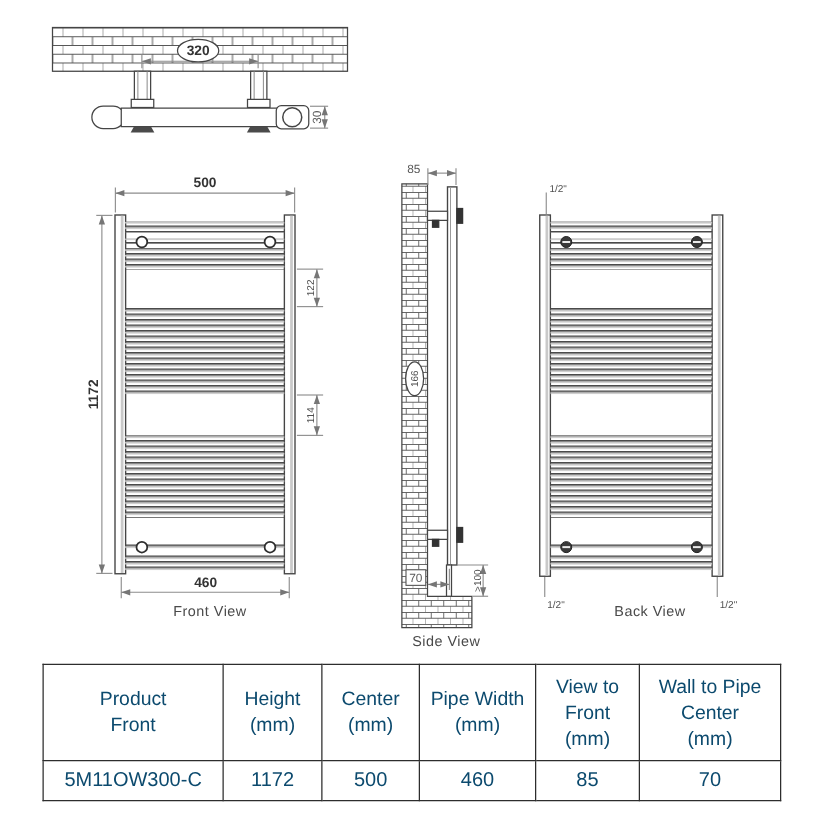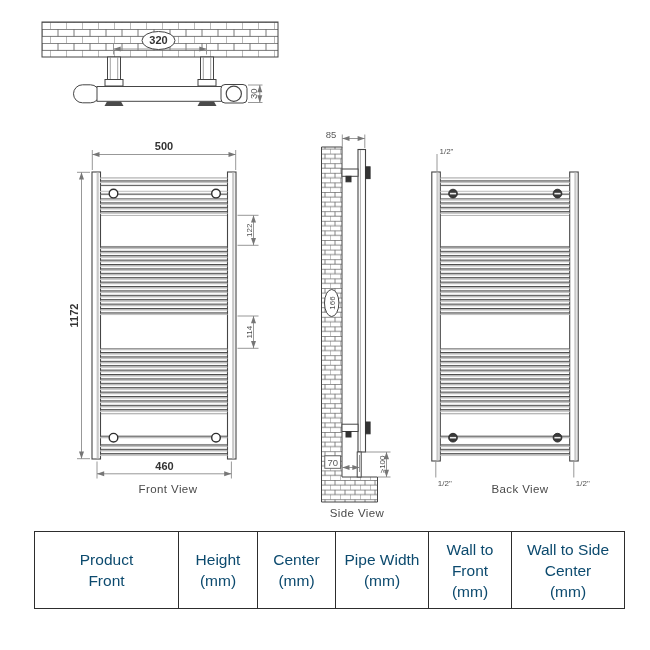--- a/index.html
+++ b/index.html
@@ -256,26 +256,34 @@
     </th>
     <th>
       <div>Center</div>
       <div>(mm)</div>
     </th>
     <th>
       <div>Pipe Width</div>
       <div>(mm)</div>
     </th>
     <th>
-      <div>Wall to</div>
+      <div>View to</div>
       <div>Front</div>
       <div>(mm)</div>
     </th>
     <th>
-      <div>Wall to Side</div>
+      <div>Wall to Pipe</div>
       <div>Center</div>
       <div>(mm)</div>
     </th>
+  </tr>
+  <tr>
+    <td>5M11OW300-C</td>
+    <td>1172</td>
+    <td>500</td>
+    <td>460</td>
+    <td>85</td>
+    <td>70</td>
   </tr>
 </tbody>
     </table>
 
 </div>
 
 </body></html>

